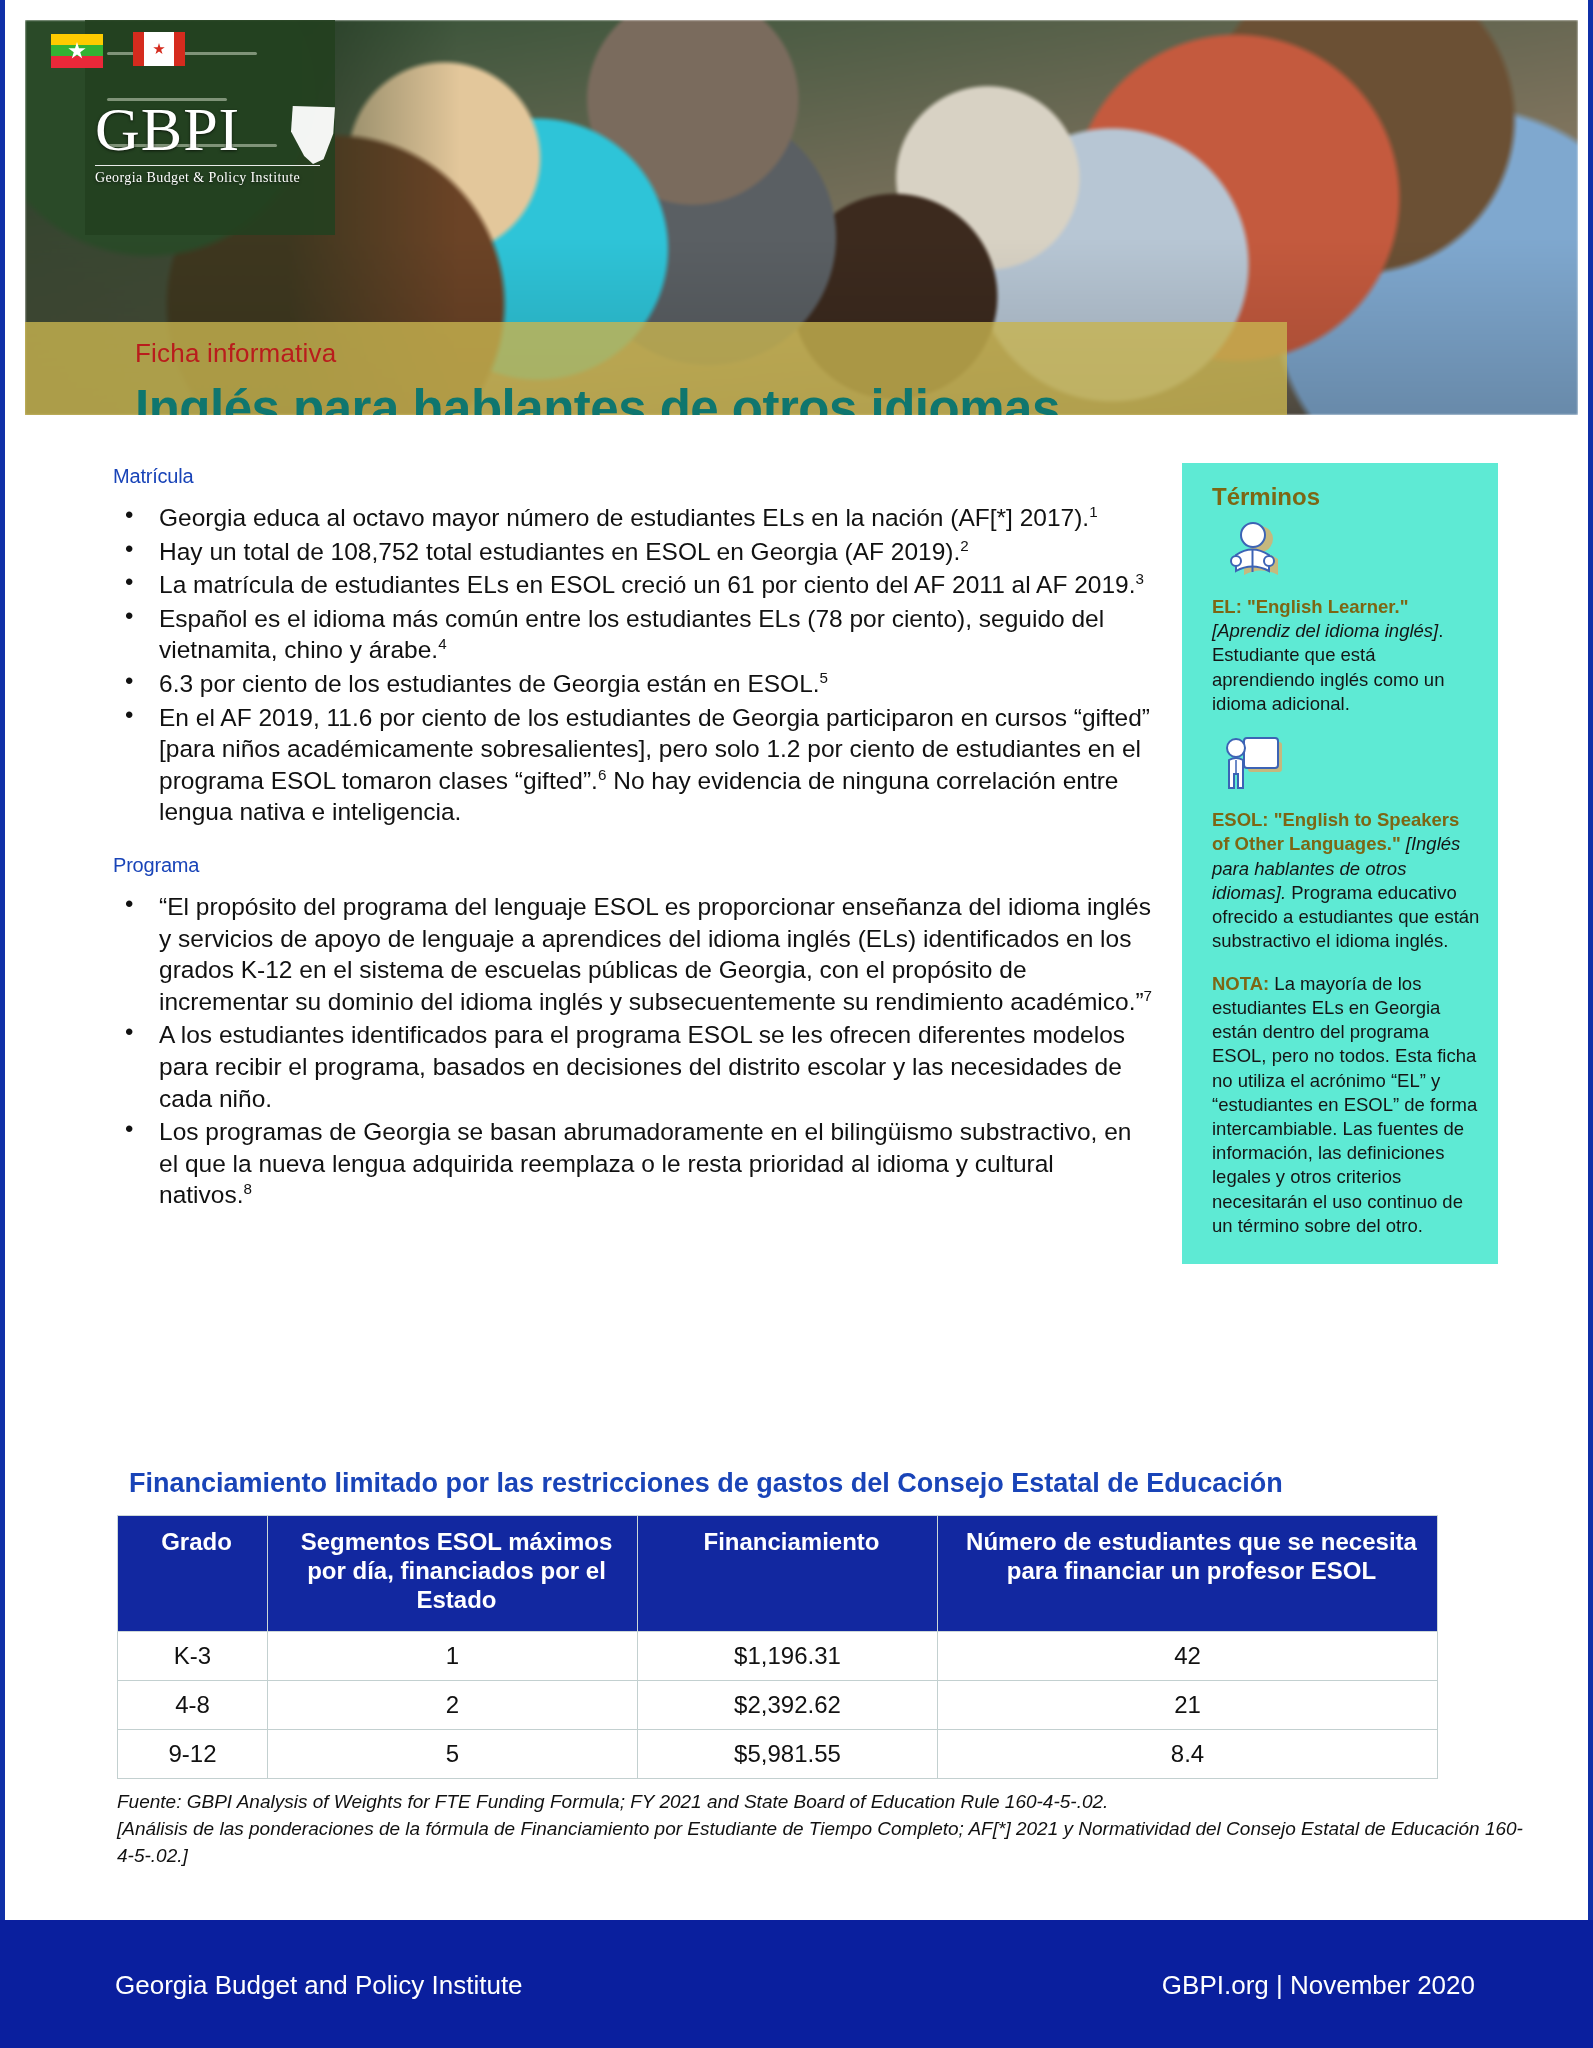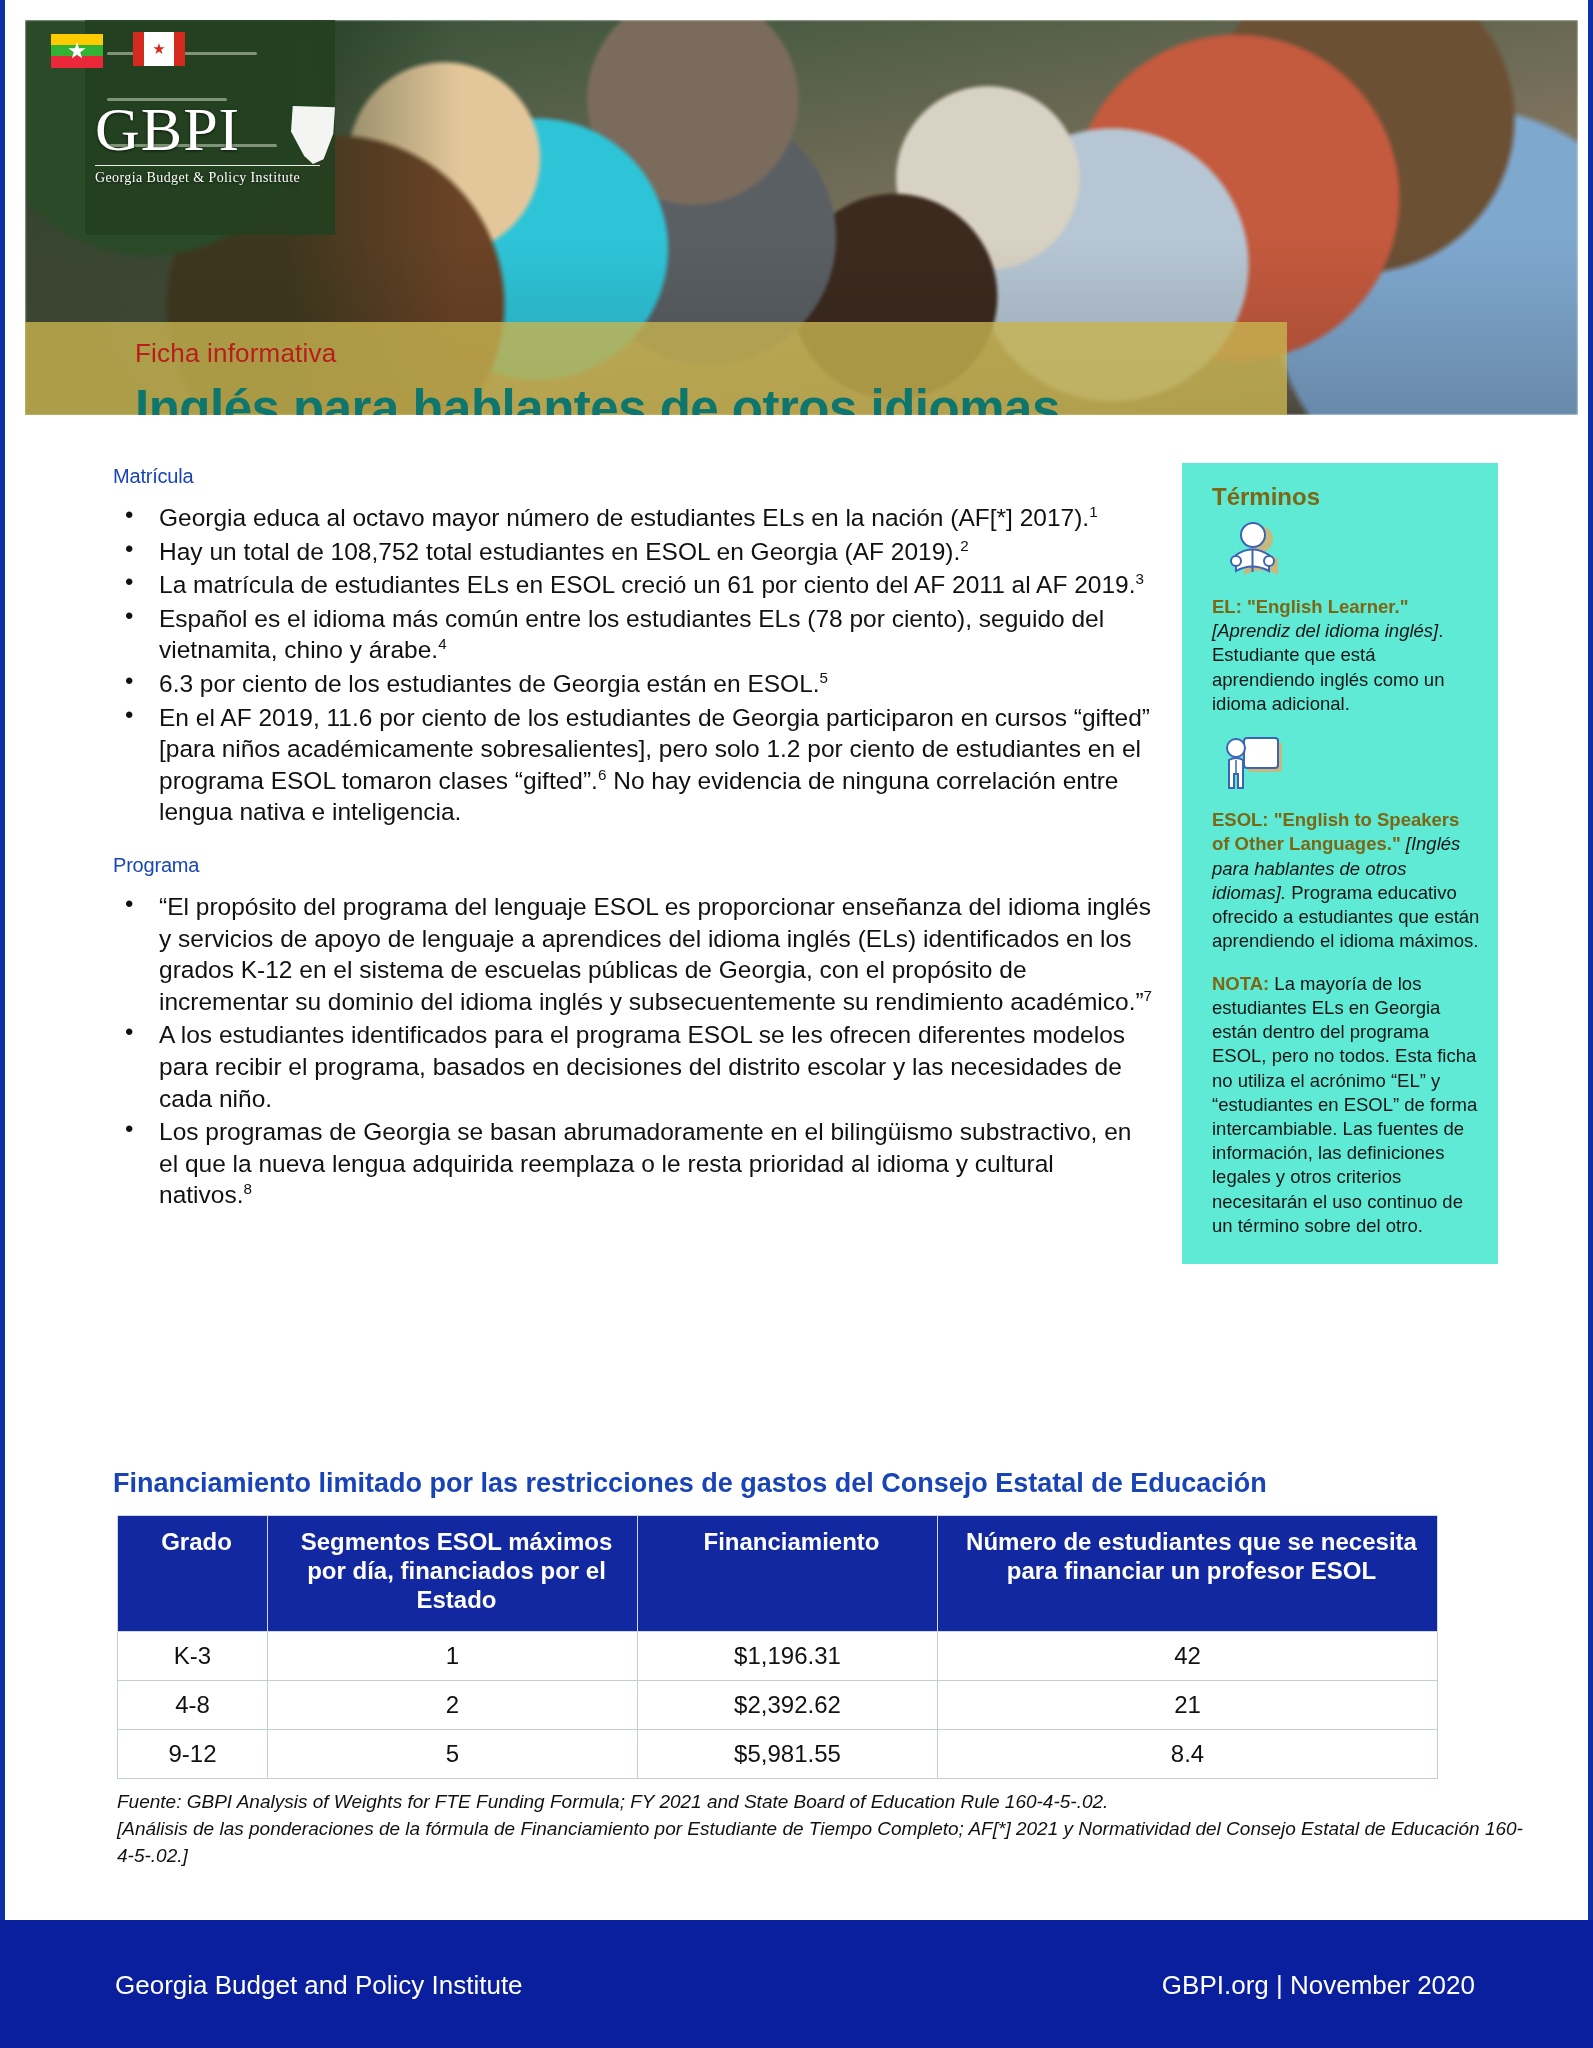--- a/index.html
+++ b/index.html
@@ -238,20 +238,21 @@
   .note-block { font-size: 18.5px; line-height: 1.31; color: #151515; }
 
   
   .tablewrap { position: absolute; left: 108px; top: 1002px; width: 1420px; }
   h2.tabletitle {
     color: #1944b8;
     font-size: 27px;
     font-weight: bold;
     line-height: 1.2;
     margin-bottom: 16px;
+    margin-left: 16px;
   }
   table.fundtable {
     border-collapse: collapse;
     width: 1320px;
     margin-left: 4px;
     table-layout: fixed;
   }
   table.fundtable th {
     background: #1228a0;
     color: #ffffff;
@@ -385,21 +386,21 @@
           <svg width="66" height="62" viewBox="0 0 66 62">
             <rect x="26" y="8" width="34" height="30" rx="3" fill="#c6b87e"></rect>
             <rect x="22" y="4" width="34" height="30" rx="3" fill="#ffffff" stroke="#3c63b5" stroke-width="2"></rect>
             <circle cx="14" cy="14" r="9" fill="#ffffff" stroke="#3c63b5" stroke-width="2"></circle>
             <path d="M7 26 q7 -4 14 0 l0 28 -5 0 0 -14 -4 0 0 14 -5 0 z" fill="#ffffff" stroke="#3c63b5" stroke-width="2"></path>
             <line x1="14" y1="26" x2="14" y2="40" stroke="#3c63b5" stroke-width="1.5"></line>
           </svg>
         </div>
         <p class="term-text">
           <span class="term-key">ESOL: "English to Speakers of Other Languages."</span>
-          <span class="term-it">[Inglés para hablantes de otros idiomas].</span><span> Programa educativo ofrecido a estudiantes que están aprendiendo el idioma máximos.</span>
+          <span class="term-it">[Inglés para hablantes de otros idiomas].</span><span> Programa educativo ofrecido a estudiantes que están substractivo el idioma inglés.</span>
         </p>
       </div>
 
       <p class="note-block">
         <span class="term-key">NOTA:</span><span> La mayoría de los estudiantes ELs en Georgia están dentro del programa ESOL, pero no todos. Esta ficha no utiliza el acrónimo “EL” y “estudiantes en ESOL” de forma intercambiable. Las fuentes de información, las definiciones legales y otros criterios necesitarán el uso continuo de un término sobre del otro.</span>
       </p>
     </aside>
 
     <div class="tablewrap">
       <h2 class="tabletitle">Financiamiento limitado por las restricciones de gastos del Consejo Estatal de Educación</h2>

